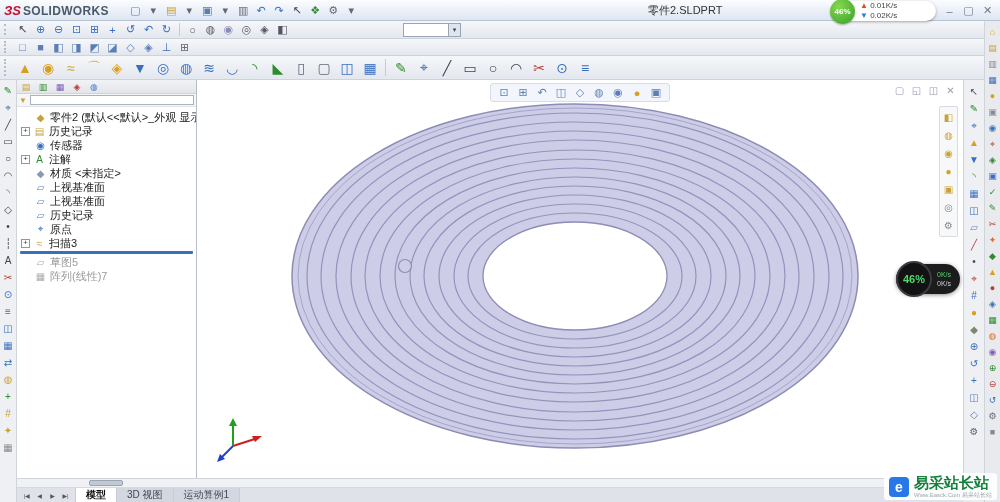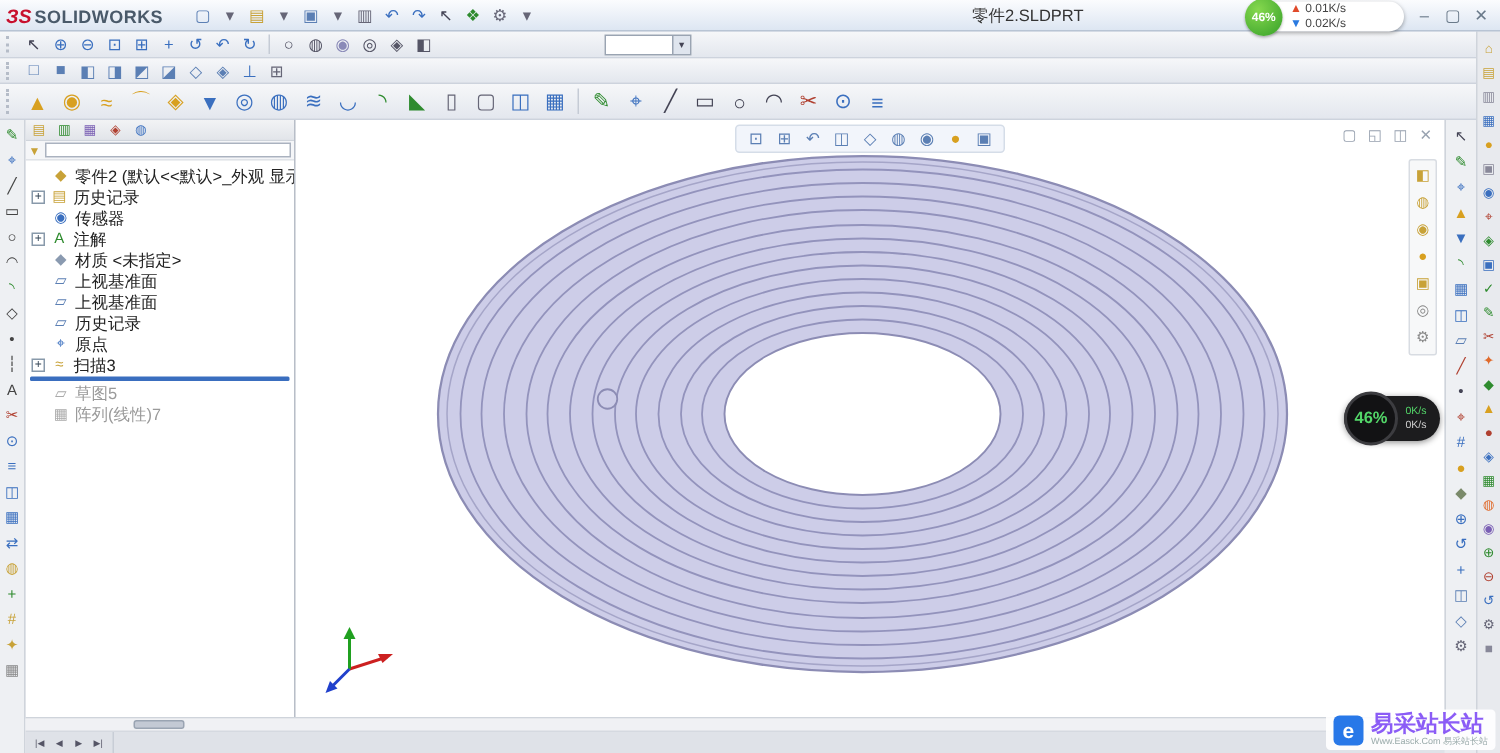--- a/index.html
+++ b/index.html
@@ -135,21 +135,21 @@
     color:#445; border-right:1px solid #c8cdd6; background:#d3d7df; cursor:default; }
   .tab.active { background:#fff; font-weight:bold; color:#111; }
   
   .watermark { position:absolute; right:3px; bottom:2px; display:flex;
     align-items:center; gap:5px; z-index:60; background:rgba(255,255,255,.9);
     padding:2px 5px; border-radius:3px; }
   .wlogo { width:20px; height:20px; border-radius:4px; background:#2878e8;
     color:#fff; font-weight:bold; font-size:14px; display:flex; align-items:center;
     justify-content:center; }
   .wtext { display:flex; flex-direction:column; line-height:1; }
-  .wmain { color:#8b5cf6; font-weight:bold; font-size:15px; }
+  .wmain { color:#15803d; font-weight:bold; font-size:15px; }
   .wsub { color:#9aa; font-size:6px; margin-top:2px; }
 </style>
 </head>
 <body>
 
 <div id="app">
 
   <div class="menubar">
     <div class="logo">
       <span class="logo3s">ЗS</span>
@@ -492,20 +492,25 @@
     <div class="hscroll">
       <div class="hthumb"></div>
     </div>
     <div class="tabsrow">
       <div class="tabarrows">
           <span class="tarr" style="color: rgb(85, 85, 102);">|◀</span>
           <span class="tarr" style="color: rgb(85, 85, 102);">◀</span>
           <span class="tarr" style="color: rgb(85, 85, 102);">▶</span>
           <span class="tarr" style="color: rgb(85, 85, 102);">▶|</span>
         </div>
+      <div class="tabs">
+          <div class="tab active">模型</div>
+          <div class="tab">3D 视图</div>
+          <div class="tab">运动算例1</div>
+        </div>
     </div>
   </div>
 
   <div class="watermark">
     <div class="wlogo">e</div>
     <div class="wtext">
       <span class="wmain">易采站长站</span>
       <span class="wsub">Www.Easck.Com 易采站长站</span>
     </div>
   </div>

